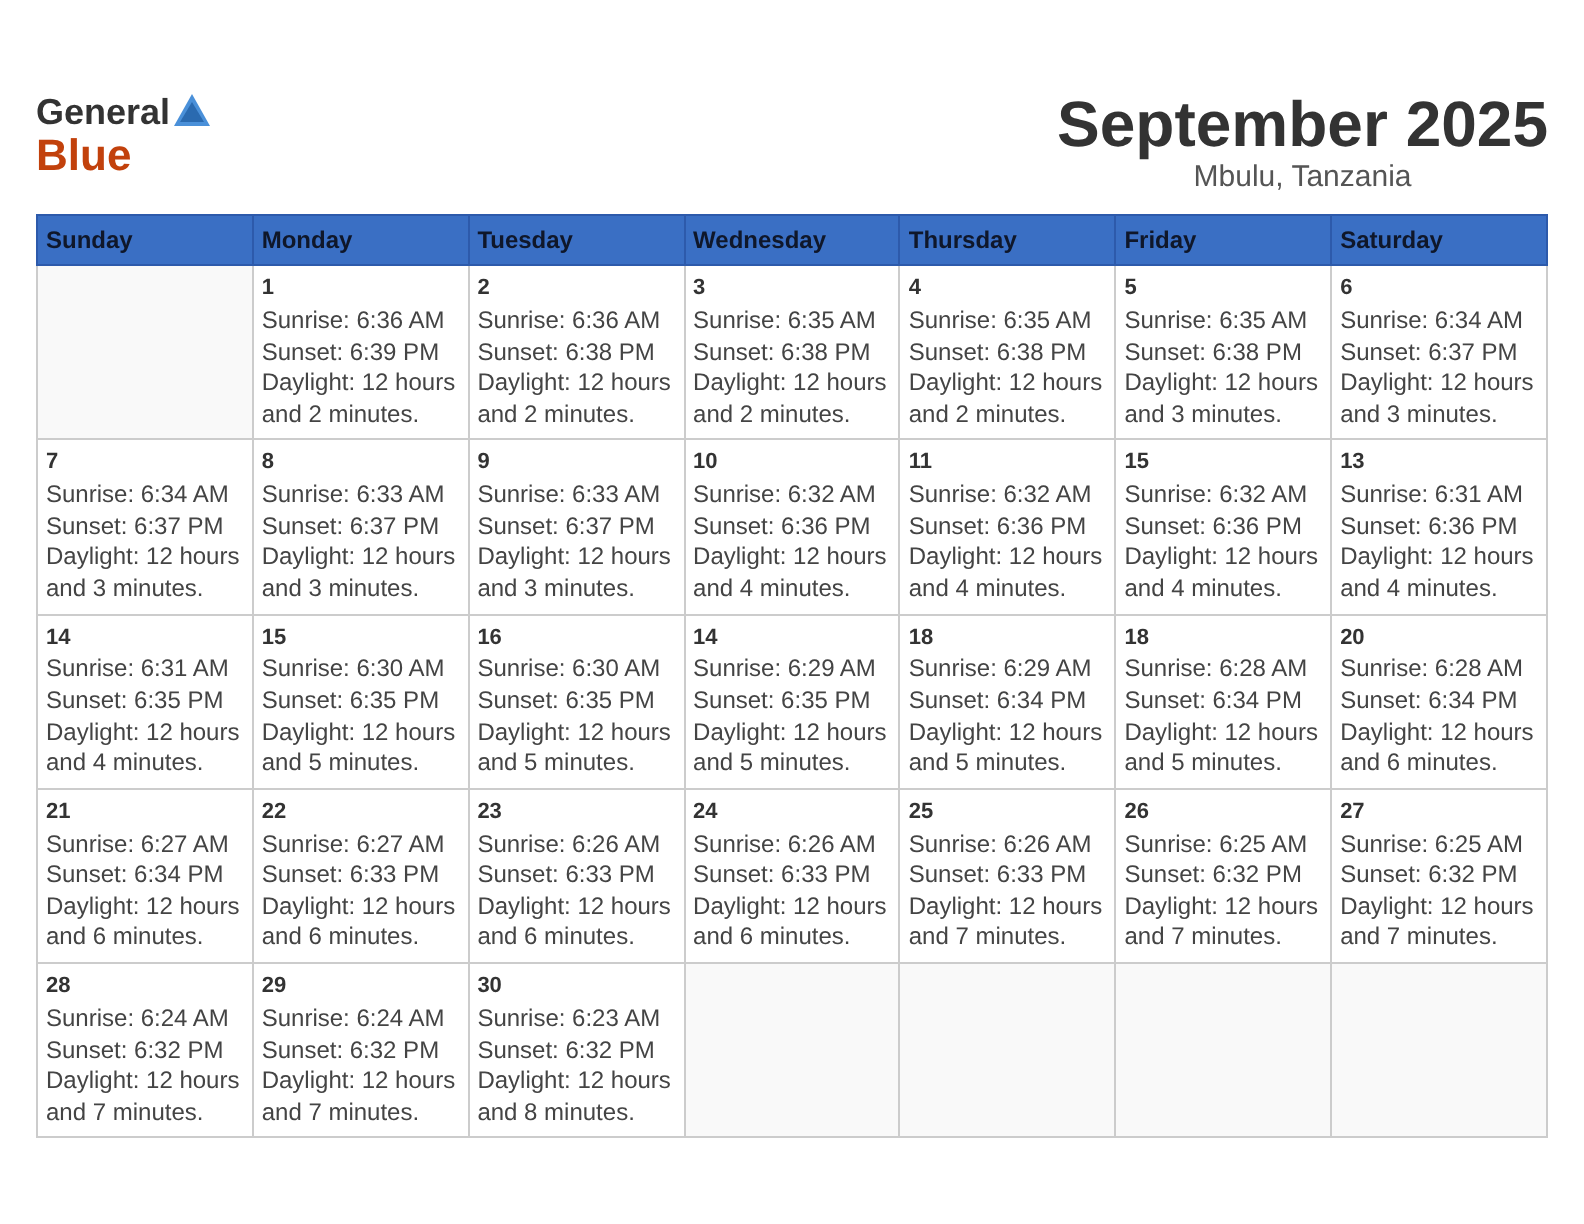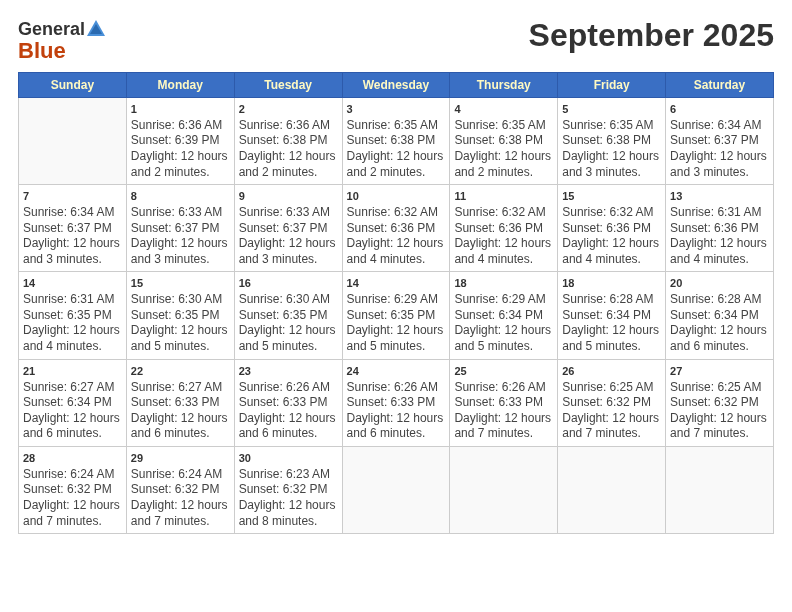--- a/index.html
+++ b/index.html
@@ -9,20 +9,21 @@
       font-family: Arial, sans-serif;
       background: #fff;
       overflow: hidden;
     }
     .page {
       width: 792px;
       height: 456px;
       padding: 18px 18px 12px 18px;
       display: flex;
       flex-direction: column;
+      margin-top: 27px;
     }
     .header {
       display: flex;
       justify-content: space-between;
       align-items: flex-start;
       margin-bottom: 10px;
     }
     .logo-text-general {
       font-size: 18px;
       font-weight: bold;
@@ -50,25 +51,25 @@
     }
     .calendar {
       flex: 1;
       border: 1px solid #ccc;
       border-collapse: collapse;
       width: 100%;
       table-layout: fixed;
     }
     .calendar th {
       background-color: #3a6fc4;
-      color: #fef9c3;
+      color: #0f172a;
       font-size: 12px;
       font-weight: bold;
       padding: 5px 4px;
-      text-align: center;
+      text-align: left;
       border: 1px solid #2d5aab;
     }
     .calendar td {
       vertical-align: top;
       padding: 4px 4px;
       border: 1px solid #ccc;
       font-size: 9.5px;
       color: #333;
       line-height: 1.35;
       background: #fff;
@@ -108,20 +109,21 @@
         <span class="logo-text-general">General</span>
         <svg width="22" height="22" viewBox="0 0 22 22">
           <polygon points="11,2 20,18 2,18" fill="#4a90d9"></polygon>
           <polygon points="11,6 17,16 5,16" fill="#2a6ab0"></polygon>
         </svg>
       </div>
       <span class="logo-text-blue">Blue</span>
     </div>
     <div class="title-block">
       <div class="calendar-title">September 2025</div>
+      <div class="calendar-subtitle">Mbulu, Tanzania</div>
     </div>
   </div>
 
   <table class="calendar">
     <thead>
       <tr>
       <th>Sunday</th>
           <th>Monday</th>
           <th>Tuesday</th>
           <th>Wednesday</th>

